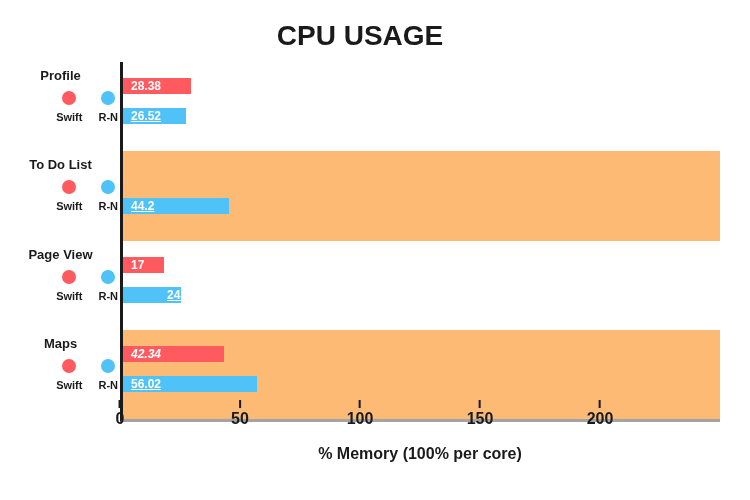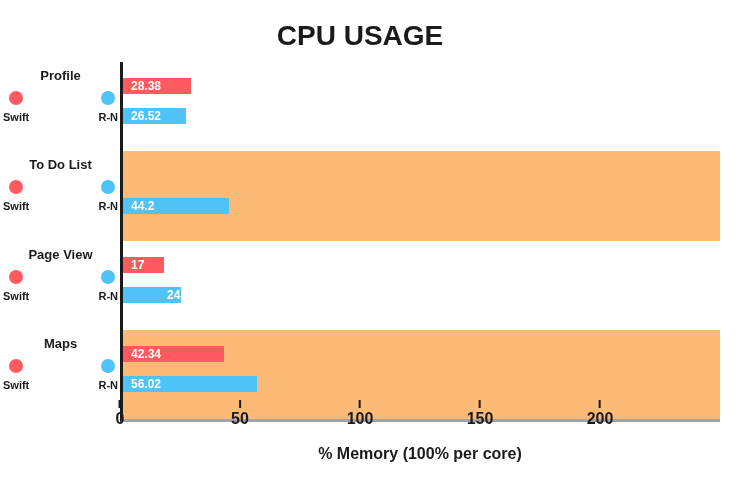--- a/index.html
+++ b/index.html
@@ -50,21 +50,21 @@
     padding-top: 6px;
   }
   .y-cat {
     font-size: 13px;
     font-weight: 700;
     color: #1a1a1a;
     margin-bottom: 8px;
   }
   .legend-mini {
     display: flex;
-    justify-content: space-between;
+    justify-content: flex-end;
     gap: 16px;
   }
   .legend-item {
     text-align: center;
   }
   .legend-dot {
     display: block;
     width: 14px;
     height: 14px;
     border-radius: 50%;
@@ -80,21 +80,21 @@
     left: 0;
     height: 16px;
     display: flex;
     align-items: center;
     padding-left: 8px;
     font-size: 12px;
     font-weight: 700;
     color: #fff;
   }
   .bar.swift { background: #ff5a5f; }
-  .bar.rn    { background: #4fc3f7; }
+  .bar.rn    { background: #4fc3f7; text-decoration: underline; }
   .x-ticks {
     position: absolute;
     left: 120px;
     right: 30px;
     top: 410px;
     height: 40px;
   }
   .x-tick {
     position: absolute;
     top: 0;
@@ -165,21 +165,21 @@
           <div class="bar rn" style="top: 52%; width: 9.716%; padding-left: 44px;">24.29</div>
         </div>
         <div class="row stripe-dark" style="top: 75%;">
           <div class="y-label-block">
             <div class="y-cat">Maps</div>
             <div class="legend-mini">
               <div class="legend-item"><span class="legend-dot" style="background: rgb(255, 90, 95);"></span><span class="legend-label">Swift</span></div>
               <div class="legend-item"><span class="legend-dot" style="background: rgb(79, 195, 247);"></span><span class="legend-label">R-N</span></div>
             </div>
           </div>
-          <div class="bar swift" style="top: 18%; width: 16.936%;">42.34</div>
+          <div class="bar swift" style="top: 18%; width: 16.936%; font-style: italic;">42.34</div>
           <div class="bar rn" style="top: 52%; width: 22.408%;">56.02</div>
         </div>
       </div>
   </div>
 
   <div class="x-ticks" id="xticks">
       <div class="x-tick" style="left: 0%;">
         <div class="x-tick-mark"></div>
         <div>0</div>
       </div>

